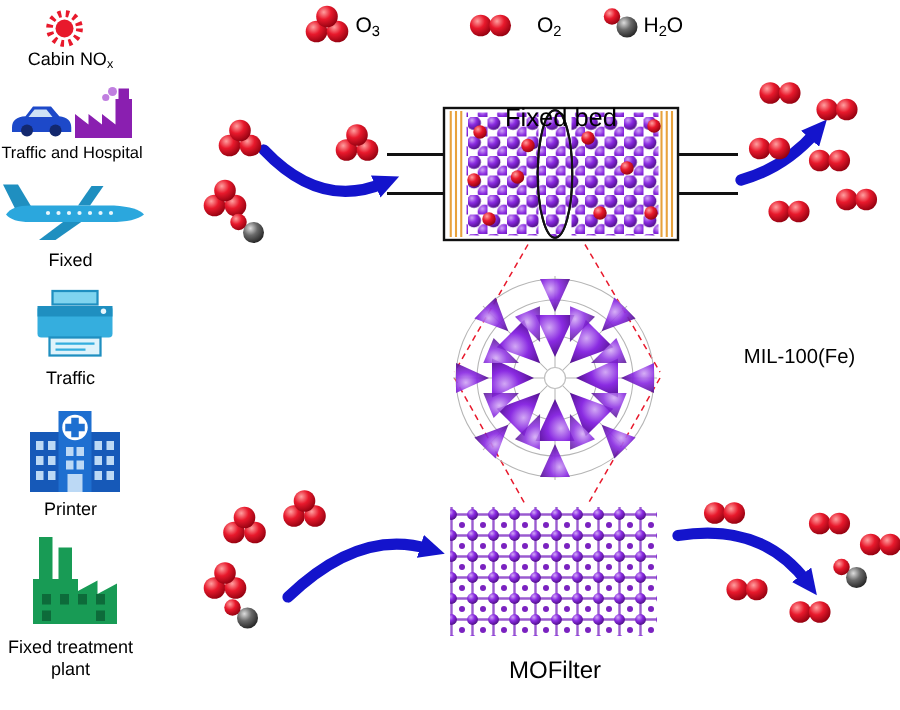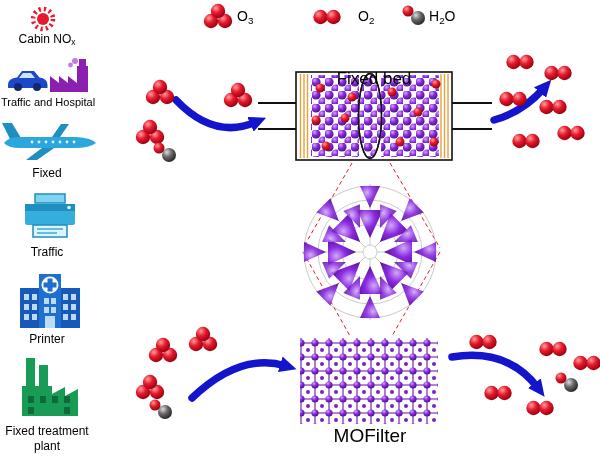--- a/index.html
+++ b/index.html
@@ -325,16 +325,17 @@
   </div>
   <div class="lbl" style="left:358px;top:8px;font-size:14px;">
     <span>O</span><span class="sb">2</span><span></span>
   </div>
   <div class="lbl" style="left:429px;top:8px;font-size:14px;text-align:right;">
     <span>H</span><span class="sb">2</span><span>O</span>
   </div>
 
   <div class="lbl" style="left:314px;top:50px;width:120px;font-size:17px;margin-top:18px;">Fixed bed</div>
 
-
-  <div class="lbl" style="left:308px;top:424px;width:124px;font-size:19px;text-align:center;">MOFilter</div>
+  <div class="lbl" style="left:468px;top:230px;width:130px;font-size:13.5px;">MIL-100(Fe)</div>
+
+  <div class="lbl" style="left:308px;top:438px;width:124px;font-size:16px;text-align:center;">MOFilter</div>
 
 </div>
 
 </body></html>

